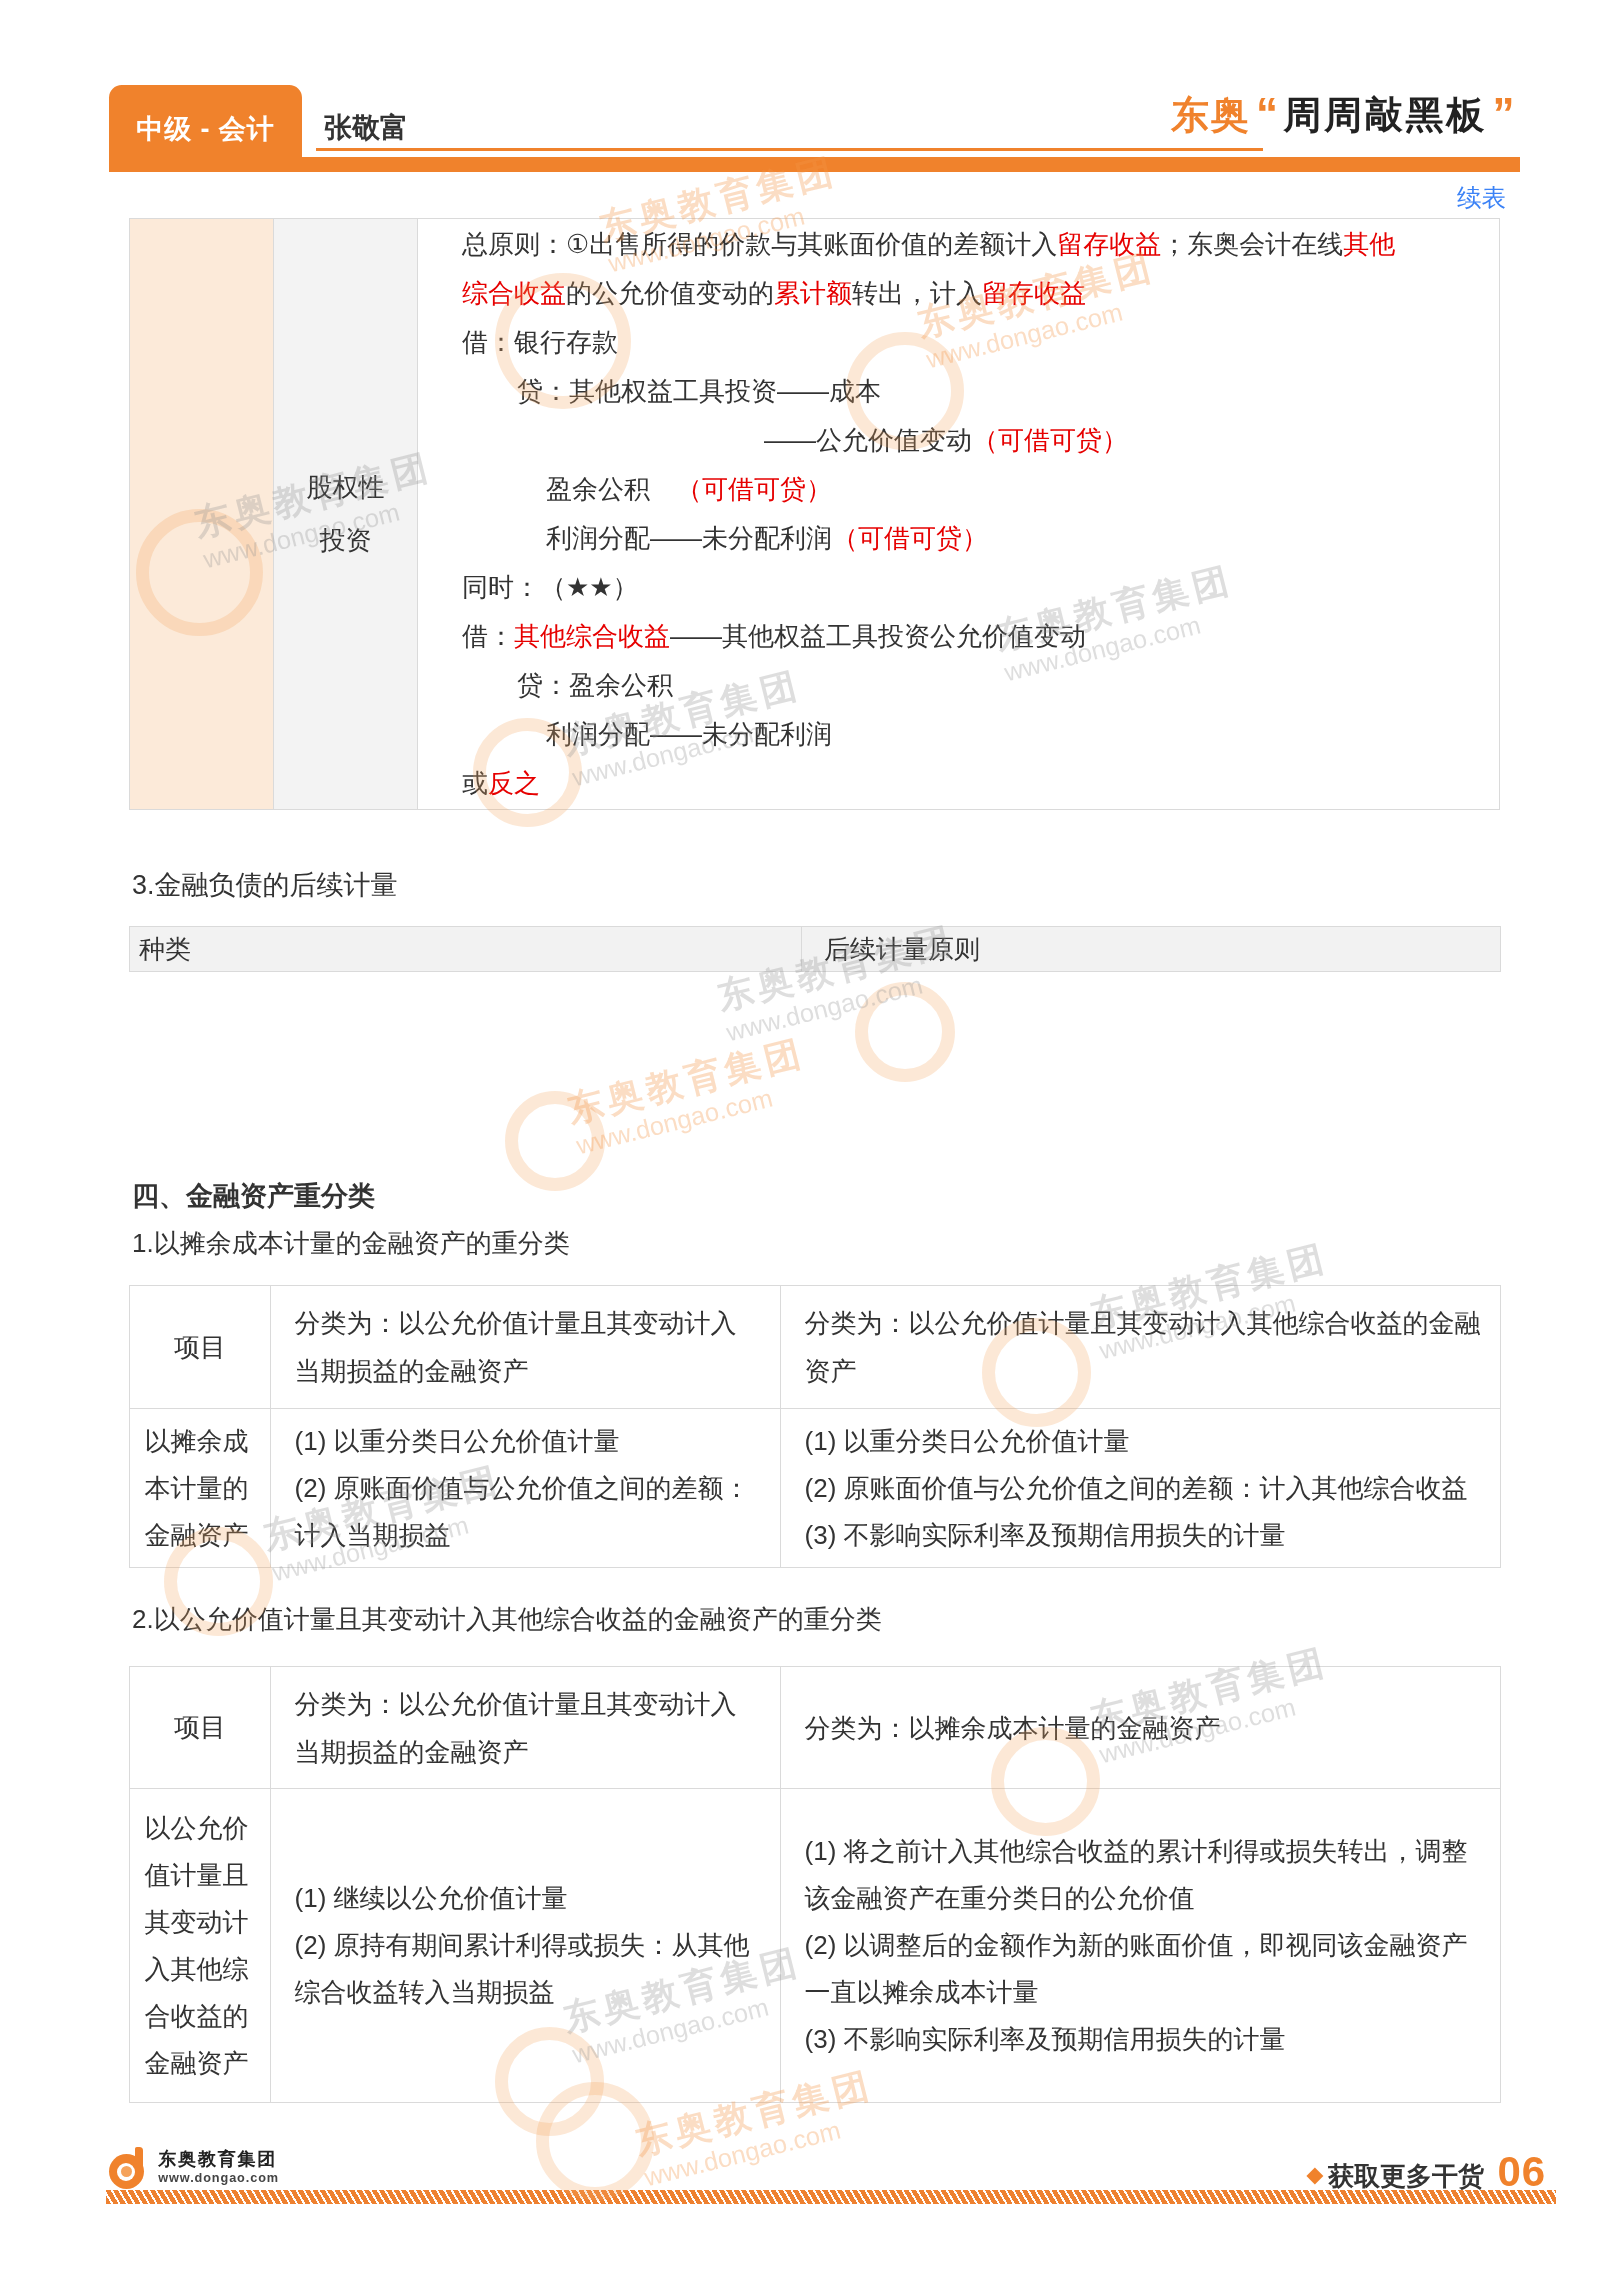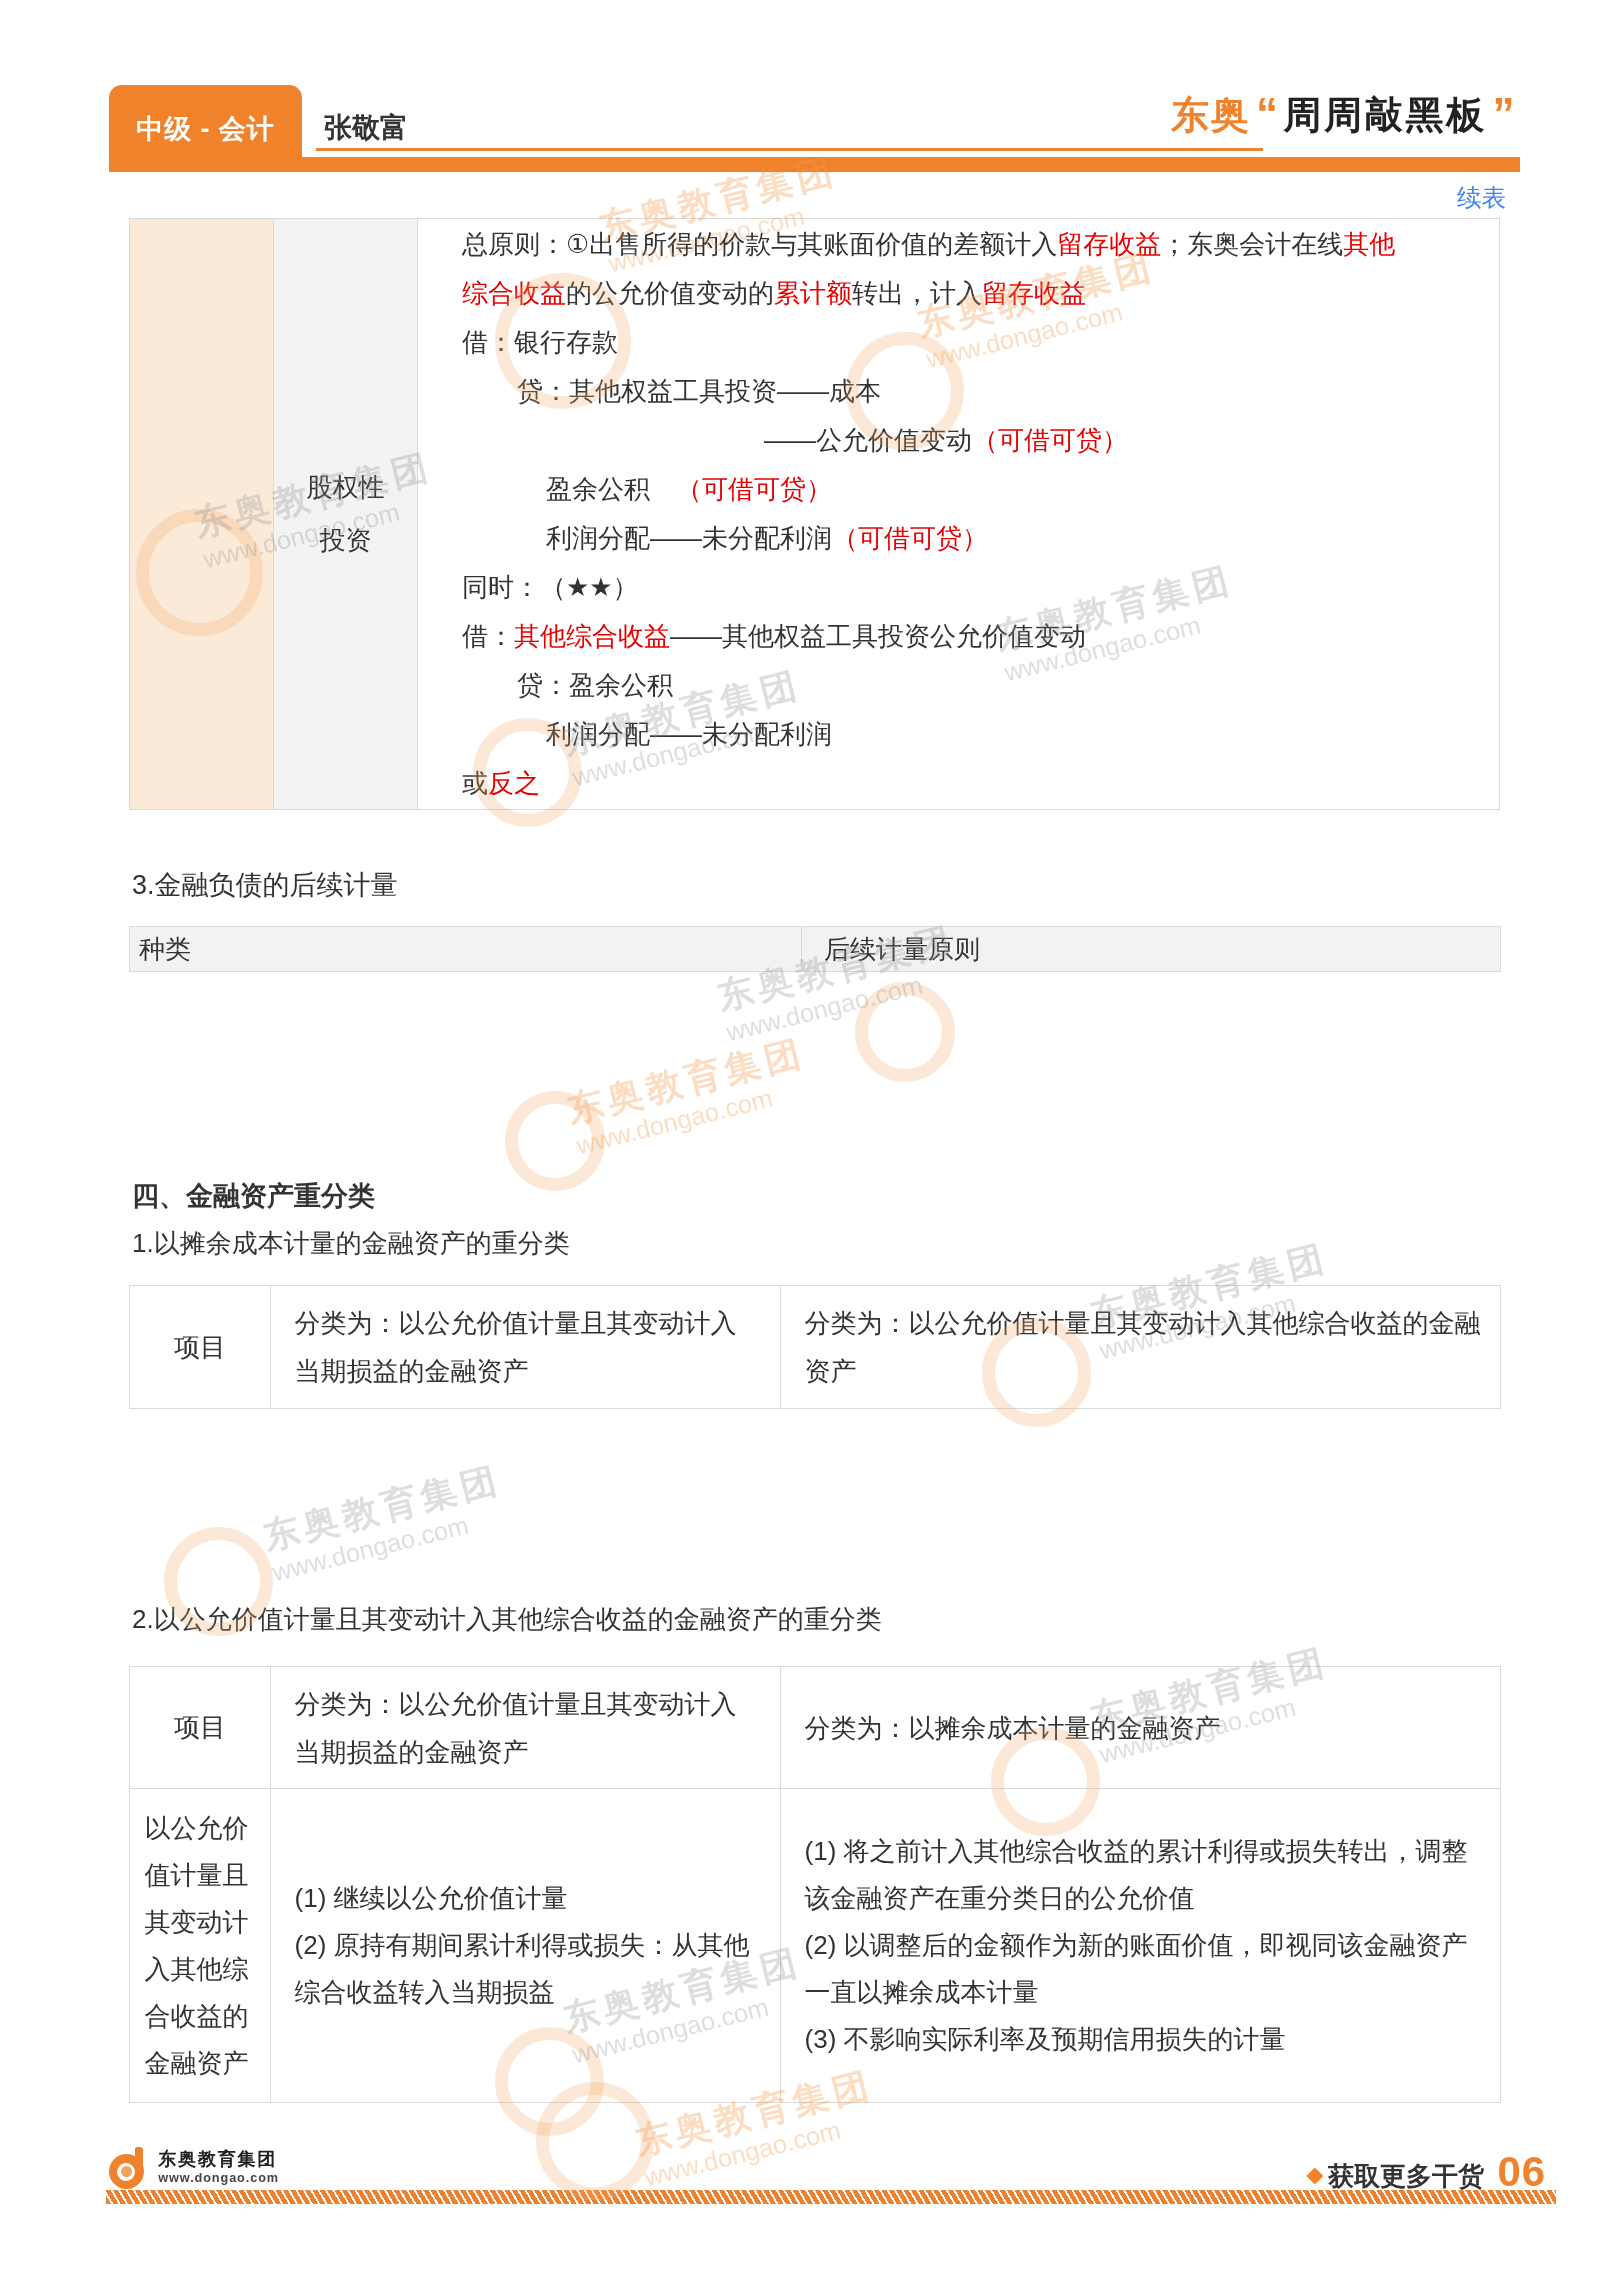--- a/index.html
+++ b/index.html
@@ -149,20 +149,32 @@
 <div class="abs sec-title bold" style="top:1178px;">四、金融资产重分类</div>
 <div class="abs sec-title" style="top:1226px; font-size:26px;">1.以摊余成本计量的金融资产的重分类</div>
 
 <table class="doc t34 t3">
   <tbody>
       <tr class="hrow">
     <td class="c1 hc1">项目</td>
     <td class="c2 htext">分类为：以公允价值计量且其变动计入当期损益的金融资产</td>
     <td class="c3 htext">分类为：以公允价值计量且其变动计入其他综合收益的金融资产</td>
   </tr>
+  <tr class="crow">
+    <td class="c1 rowlbl">以摊余成本计量的金融资产</td>
+    <td class="c2 items">
+          <div class="cell-item">(1) 以重分类日公允价值计量</div>
+          <div class="cell-item">(2) 原账面价值与公允价值之间的差额：计入当期损益</div>
+        </td>
+    <td class="c3 items">
+          <div class="cell-item">(1) 以重分类日公允价值计量</div>
+          <div class="cell-item">(2) 原账面价值与公允价值之间的差额：计入其他综合收益</div>
+          <div class="cell-item">(3) 不影响实际利率及预期信用损失的计量</div>
+        </td>
+  </tr>
 </tbody>
   </table>
 
 <div class="abs sec-title" style="top:1602px; font-size:26px;">2.以公允价值计量且其变动计入其他综合收益的金融资产的重分类</div>
 
 <table class="doc t34 t4">
   <tbody>
       <tr class="hrow">
     <td class="c1 hc1">项目</td>
     <td class="c2 htext">分类为：以公允价值计量且其变动计入当期损益的金融资产</td>

